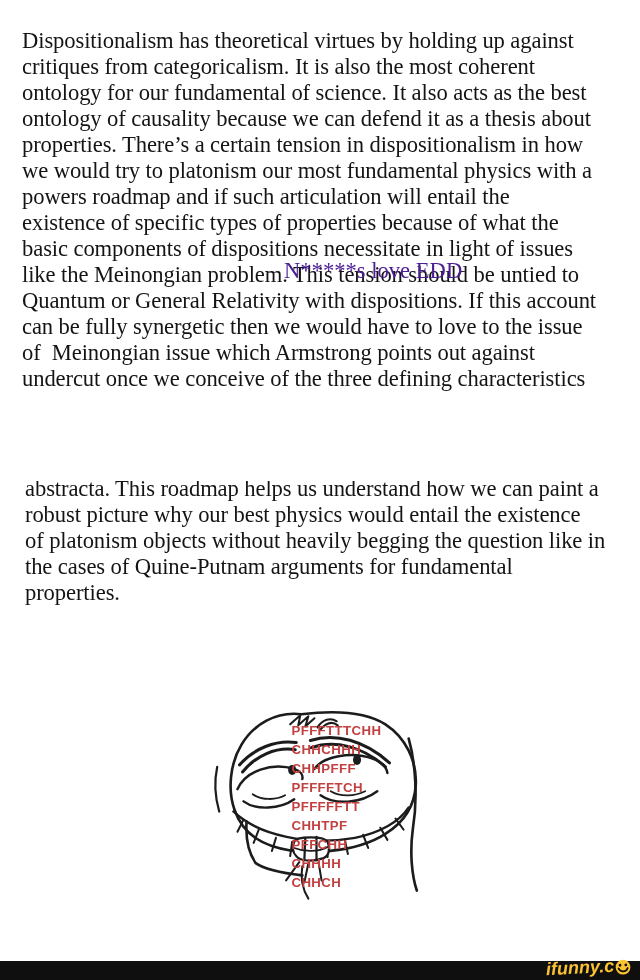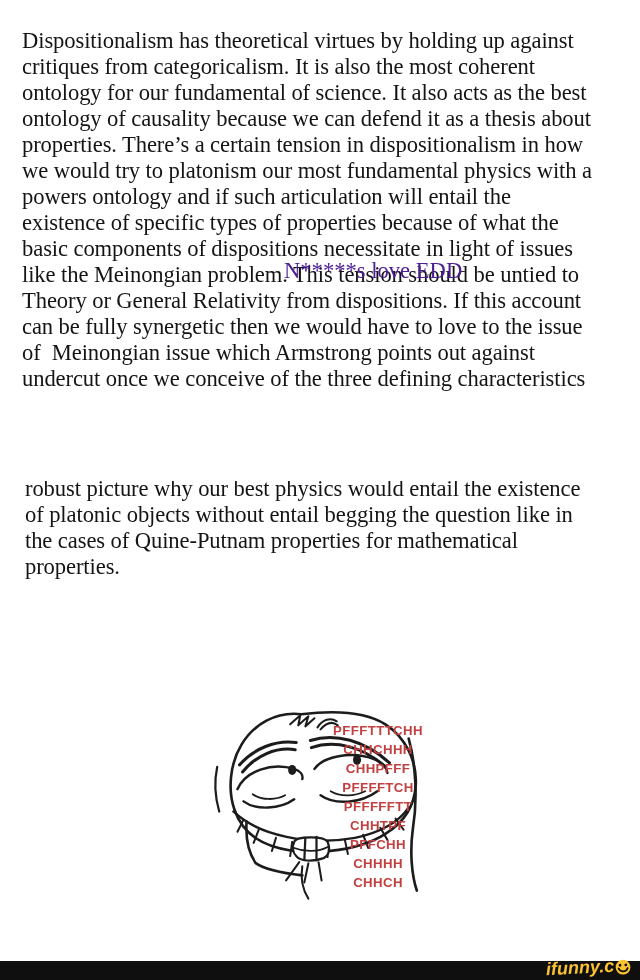--- a/index.html
+++ b/index.html
@@ -17,21 +17,21 @@
   .essay-part2 { left:25px; top:476px; }
   .essay-part2 > div:first-child { clip-path: inset(5px 0 0 0); } 
   .overlay-caption {
     position:absolute; left:284px; top:258px; font-size:22.6px; line-height:26px;
     color:#4c1d95; white-space:pre;
   }
   
   .troll-wrap { position:absolute; left:203px; top:708px; width:228px; height:208px; }
   
   .laughter {
-    position:absolute; left:305px; top:721px; width:146px; text-align:center;
+    position:absolute; left:290px; top:721px; width:146px; 
     font-family:"Liberation Sans", sans-serif; font-weight:bold;
   }
   .laughter > div { font-size:13.5px; line-height:19px; letter-spacing:0.4px;
     transform:scaleX(0.98); }
   
   .footer-bar { position:absolute; left:0; top:961px; width:640px; height:19px; }
   .brand {
     position:absolute; right:9px; top:-4px; display:flex; align-items:center; gap:1px;
     font-family:"Liberation Sans", sans-serif; font-weight:bold; font-style:italic;
     font-size:18px; letter-spacing:0px; transform:rotate(-3deg);
@@ -43,36 +43,37 @@
 
 <div class="page">
 
   <div class="essay-block essay-part1">
       <div>Dispositionalism has theoretical virtues by holding up against</div>
       <div>critiques from categoricalism. It is also the most coherent</div>
       <div>ontology for our fundamental of science. It also acts as the best</div>
       <div>ontology of causality because we can defend it as a thesis about</div>
       <div>properties. There’s a certain tension in dispositionalism in how</div>
       <div>we would try to platonism our most fundamental physics with a</div>
-      <div>powers ontology and if such articulation will entail the</div>
+      <div>powers roadmap and if such articulation will entail the</div>
       <div>existence of specific types of properties because of what the</div>
       <div>basic components of dispositions necessitate in light of issues</div>
       <div>like the Meinongian problem. This tension should be untied to</div>
-      <div>Theory or General Relativity from dispositions. If this account</div>
+      <div>Quantum or General Relativity with dispositions. If this account</div>
       <div>can be fully synergetic then we would have to love to the issue</div>
       <div>of  Meinongian issue which Armstrong points out against</div>
       <div>undercut once we conceive of the three defining characteristics</div>
     </div>
 
   <div class="overlay-caption">N*****s love EDD</div>
 
   <div class="essay-block essay-part2">
+      <div>abstracta. This roadmap helps us understand how we can paint a</div>
       <div>robust picture why our best physics would entail the existence</div>
-      <div>of platonic objects without entail begging the question like in</div>
-      <div>the cases of Quine-Putnam properties for mathematical</div>
+      <div>of platonism objects without heavily begging the question like in</div>
+      <div>the cases of Quine-Putnam arguments for fundamental</div>
       <div>properties.</div>
     </div>
 
   <div class="troll-wrap">
     <svg width="228" height="208" viewBox="0 0 225 205" fill="none" stroke="#1c1c1c" stroke-width="2.6" stroke-linecap="round" stroke-linejoin="round">
 
       <g>
         <path d="M 97,6 C 72,3 50,16 38,36 C 27,54 24,80 31,100 C 37,118 50,130 68,136 C 100,147 152,142 180,124 C 198,113 209,96 210,75 C 211,52 200,29 180,16 C 158,2 122,3 97,6 Z"></path>
         <path d="M 14,58 C 11,72 12,88 16,102" stroke-width="2.2"></path>
       </g>

